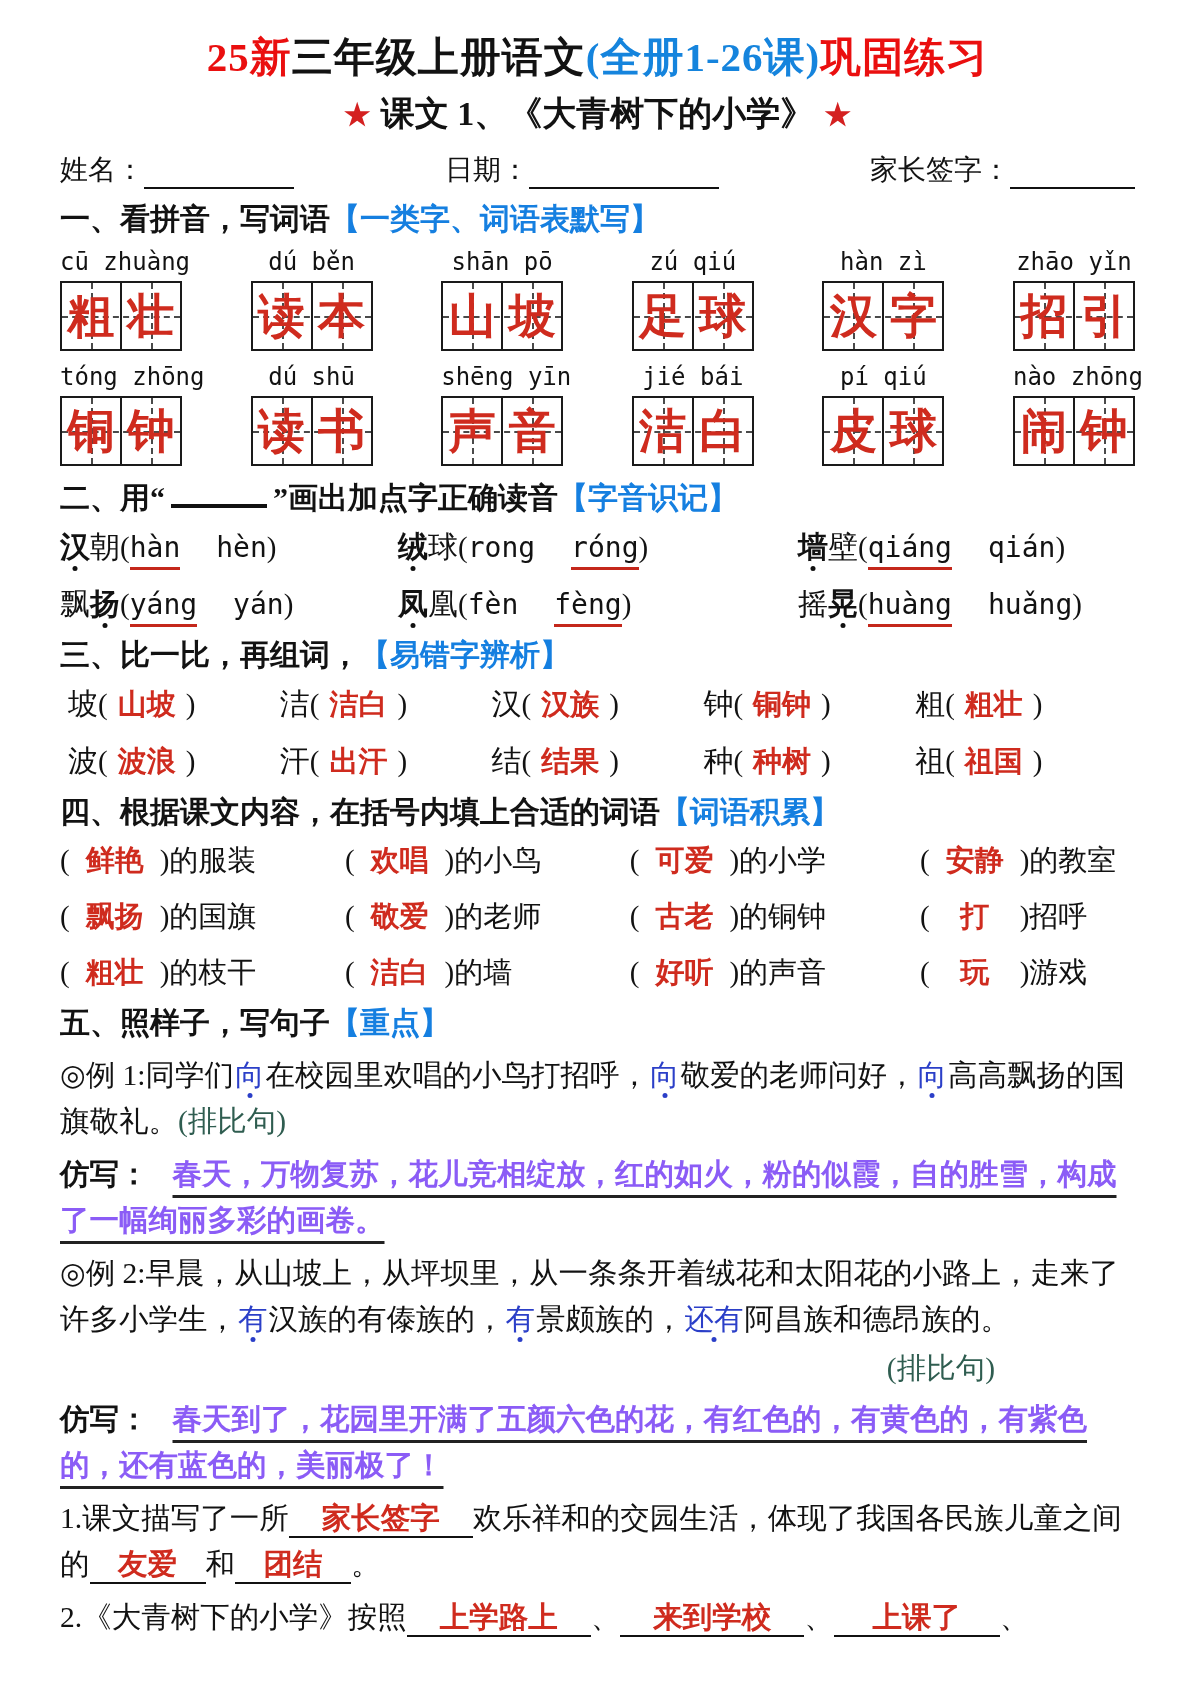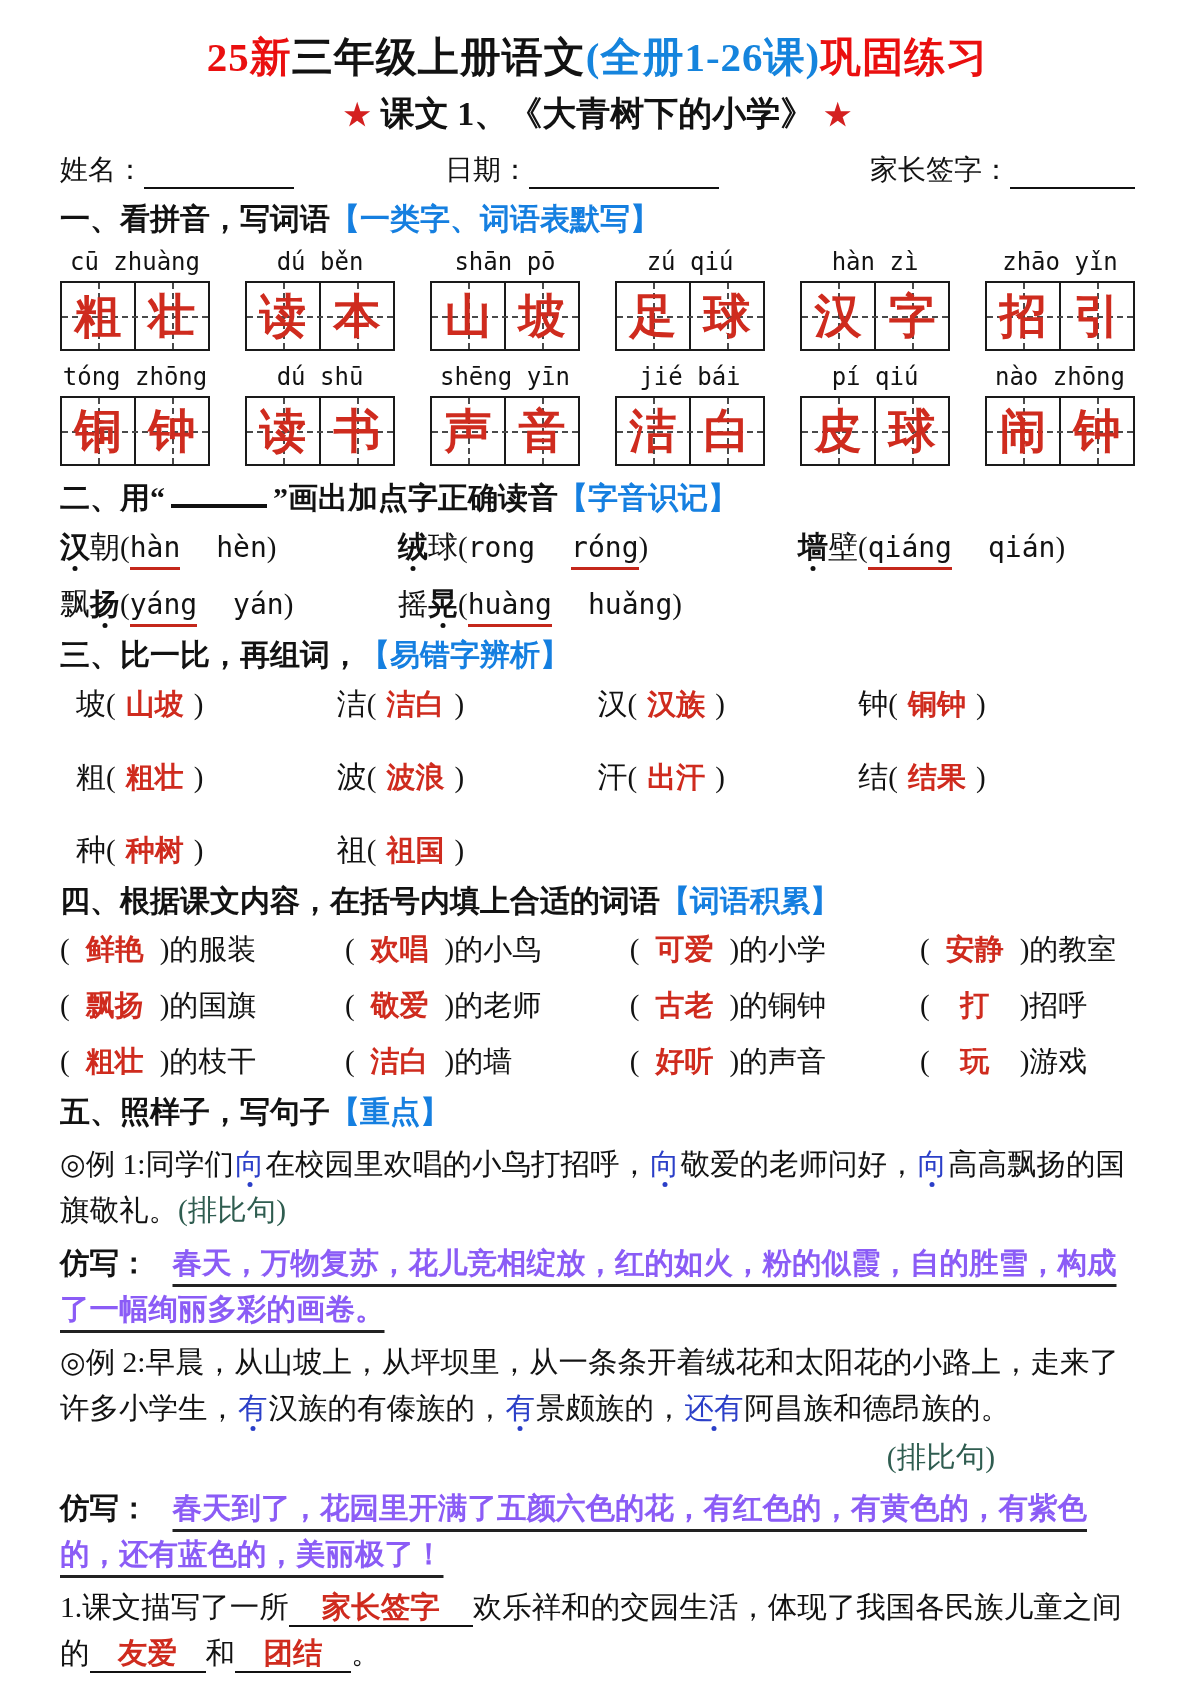--- a/index.html
+++ b/index.html
@@ -15,40 +15,40 @@
   .info-row{display:flex;justify-content:space-between;font-size:28px;margin:2px 0 8px;}
   .info-blank{display:inline-block;border-bottom:2.5px solid #111;height:1.05em;vertical-align:bottom;}
   .ib-name{width:150px;} .ib-date{width:190px;} .ib-sign{width:125px;}
   
   .sec-head{font-size:30px;font-weight:bold;margin:10px 0 8px;}
   .tag{color:#157fe0;}
   .head-blank{display:inline-block;width:96px;border-bottom:4.5px solid #111;height:.85em;margin:0 6px;}
   .q{font-weight:bold;}
   
   .py-grid{display:flex;justify-content:space-between;margin:2px 0 12px;}
-  .py-item{width:150px;text-align:center;}
+  .py-item{width:122px;text-align:center;}
   .py-label{font-family:"DejaVu Sans Mono","Liberation Mono",monospace;font-size:24px;margin-bottom:5px;white-space:nowrap;}
   .py-box{display:flex;height:66px;border:2.5px solid #1a1a1a;position:relative;background:#fff;}
   .py-box::after{content:"";position:absolute;left:0;right:0;top:50%;border-top:2px dashed #4a4a4a;}
   .py-cell{flex:1;position:relative;display:flex;align-items:center;justify-content:center;}
   .py-cell + .py-cell{border-left:2px solid #1a1a1a;}
   .py-cell::before{content:"";position:absolute;top:0;bottom:0;left:50%;border-left:2px dashed #4a4a4a;}
   .py-char{position:relative;z-index:2;font-size:47px;line-height:1;color:#cf2b1e;font-weight:bold;}
   .hand{color:#cf2b1e;font-weight:bold;}
   
   .s2-grid{display:grid;grid-template-columns:338px 400px 1fr;font-size:29px;row-gap:16px;margin:4px 0 2px;}
   .zi{font-size:30px;}
   .bd{font-weight:bold;position:relative;}
   .bd::after{content:"";position:absolute;left:50%;bottom:-8px;width:5px;height:5px;border-radius:50%;
              background:#111;transform:translateX(-50%);}
   .opt{font-family:"DejaVu Sans Mono","Liberation Mono",monospace;font-size:28px;}
   .opt-gap{margin-right:36px;}
   .u{border-bottom:3.5px solid #c4271b;padding-bottom:3px;}
   
-  .s3-grid{display:grid;grid-template-columns:repeat(4,1fr);font-size:29px;row-gap:32px;margin:4px 16px 2px;}
+  .s3-grid{display:grid;grid-template-columns:repeat(5,1fr);font-size:29px;row-gap:16px;margin:4px 8px 2px;}
   .pans{padding:0 10px;}
   
   .s4-grid{display:grid;grid-template-columns:26.5% 26.5% 27% 20%;font-size:29px;row-gap:16px;margin:4px 0 2px;}
   .par-ans{display:inline-block;min-width:90px;text-align:center;}
   
   .body-p{font-size:29.5px;line-height:1.56;margin:7px 0;}
   .hl{color:#2b3fc8;position:relative;margin:0 1px;}
   .hl::after{content:"";position:absolute;left:50%;bottom:-7px;width:5px;height:5px;border-radius:50%;
              background:#2b3fc8;transform:translateX(-50%);}
   .note{color:#2f5d50;}
@@ -215,20 +215,21 @@
       </div>
   </div>
 
   <div class="sec-head"><span>二、用</span><span class="q">“</span><span class="head-blank"></span><span class="q">”</span><span>画出加点字正确读音</span><span class="tag">【字音识记】</span></div>
 
   <div class="s2-grid">
     <div><span class="zi bd">汉</span><span class="zi">朝</span><span>(</span><span class="opt u opt-gap">hàn</span><span class="opt">hèn</span><span>)</span></div>
     <div><span class="zi bd">绒</span><span class="zi">球</span><span>(</span><span class="opt opt-gap">rong</span><span class="opt u">róng</span><span>)</span></div>
     <div><span class="zi bd">墙</span><span class="zi">壁</span><span>(</span><span class="opt u opt-gap">qiáng</span><span class="opt">qián</span><span>)</span></div>
     <div><span class="zi">飘</span><span class="zi bd">扬</span><span>(</span><span class="opt u opt-gap">yáng</span><span class="opt">yán</span><span>)</span></div>
+    <div><span class="zi bd">凤</span><span class="zi">凰</span><span>(</span><span class="opt opt-gap">fèn</span><span class="opt u">fèng</span><span>)</span></div>
     <div><span class="zi">摇</span><span class="zi bd">晃</span><span>(</span><span class="opt u opt-gap">huàng</span><span class="opt">huǎng</span><span>)</span></div>
   </div>
 
   <div class="sec-head"><span>三、比一比，再组词，</span><span class="tag">【易错字辨析】</span></div>
 
   <div class="s3-grid">
     <div><span class="zi">坡</span><span>(</span><span class="hand pans">山坡</span><span>)</span></div>
     <div><span class="zi">洁</span><span>(</span><span class="hand pans">洁白</span><span>)</span></div>
     <div><span class="zi">汉</span><span>(</span><span class="hand pans">汉族</span><span>)</span></div>
     <div><span class="zi">钟</span><span>(</span><span class="hand pans">铜钟</span><span>)</span></div>

